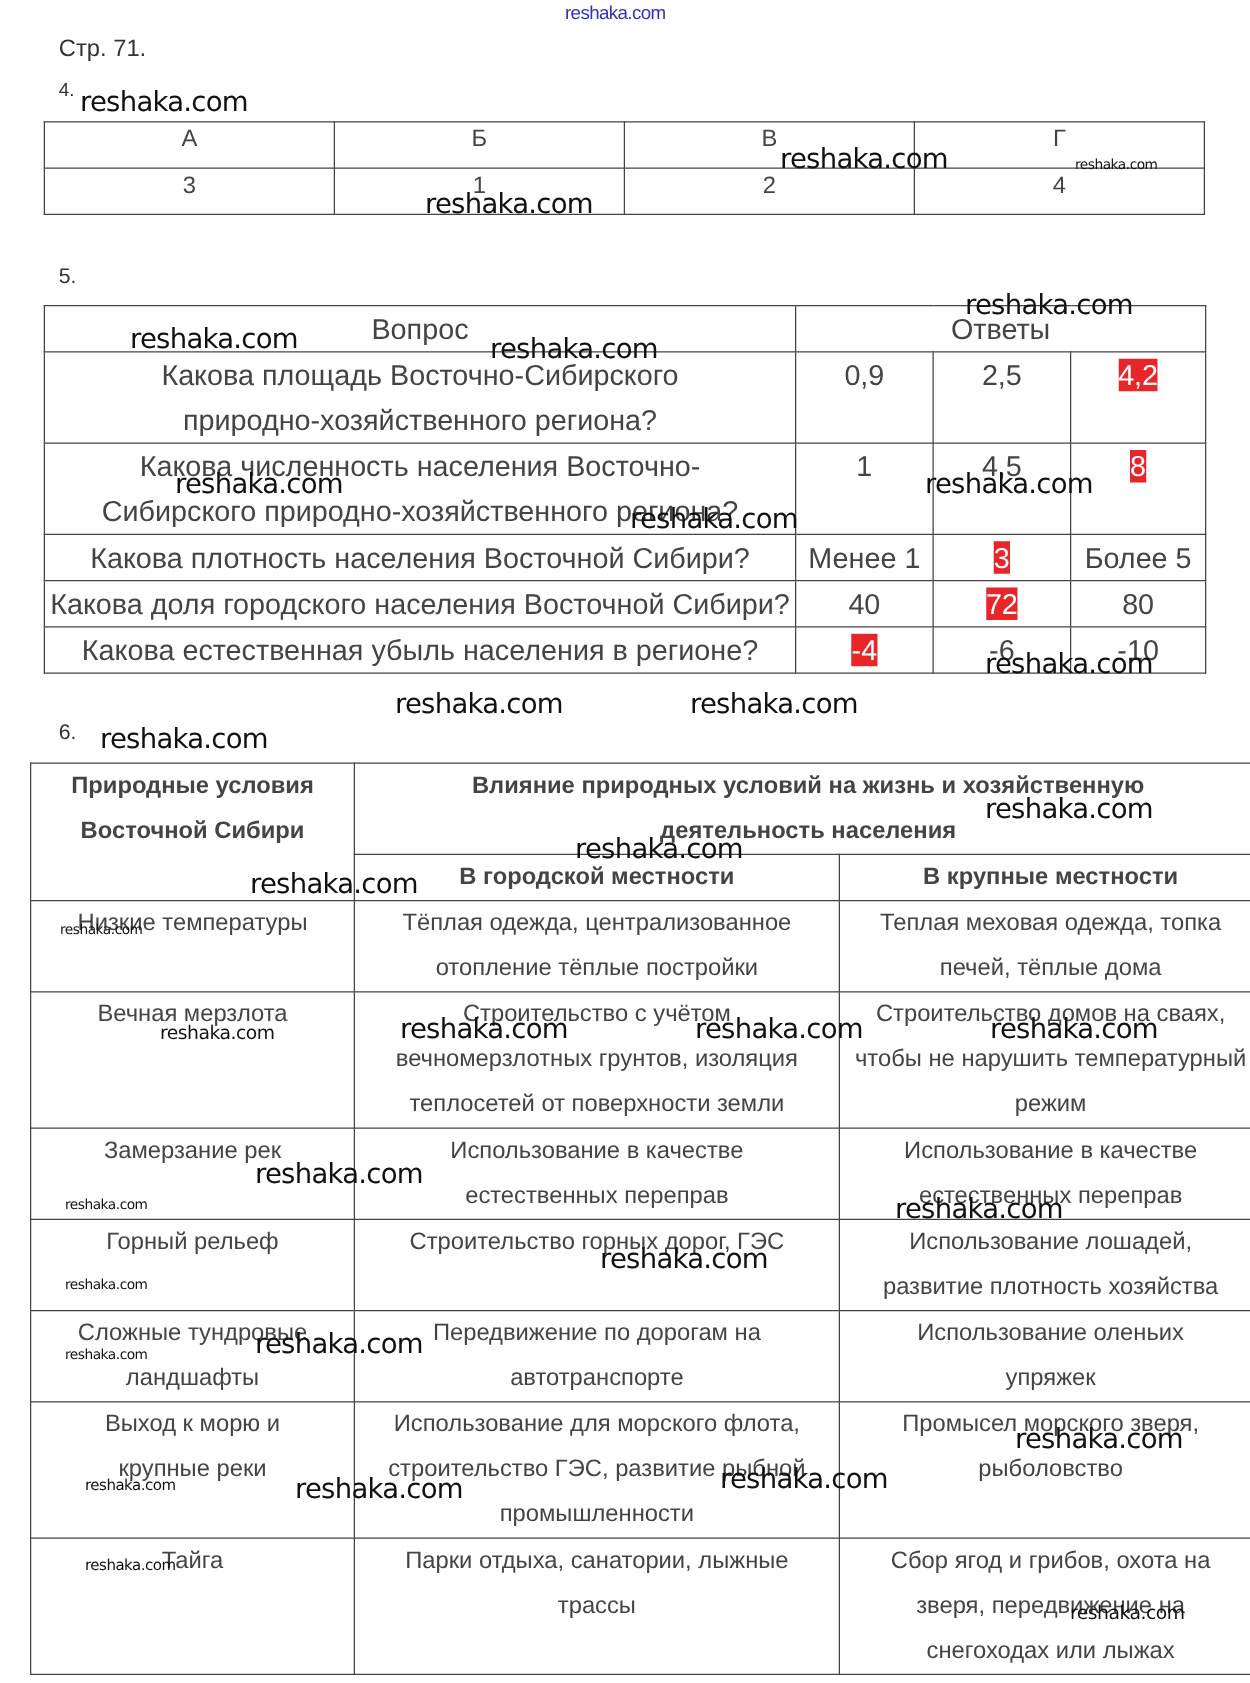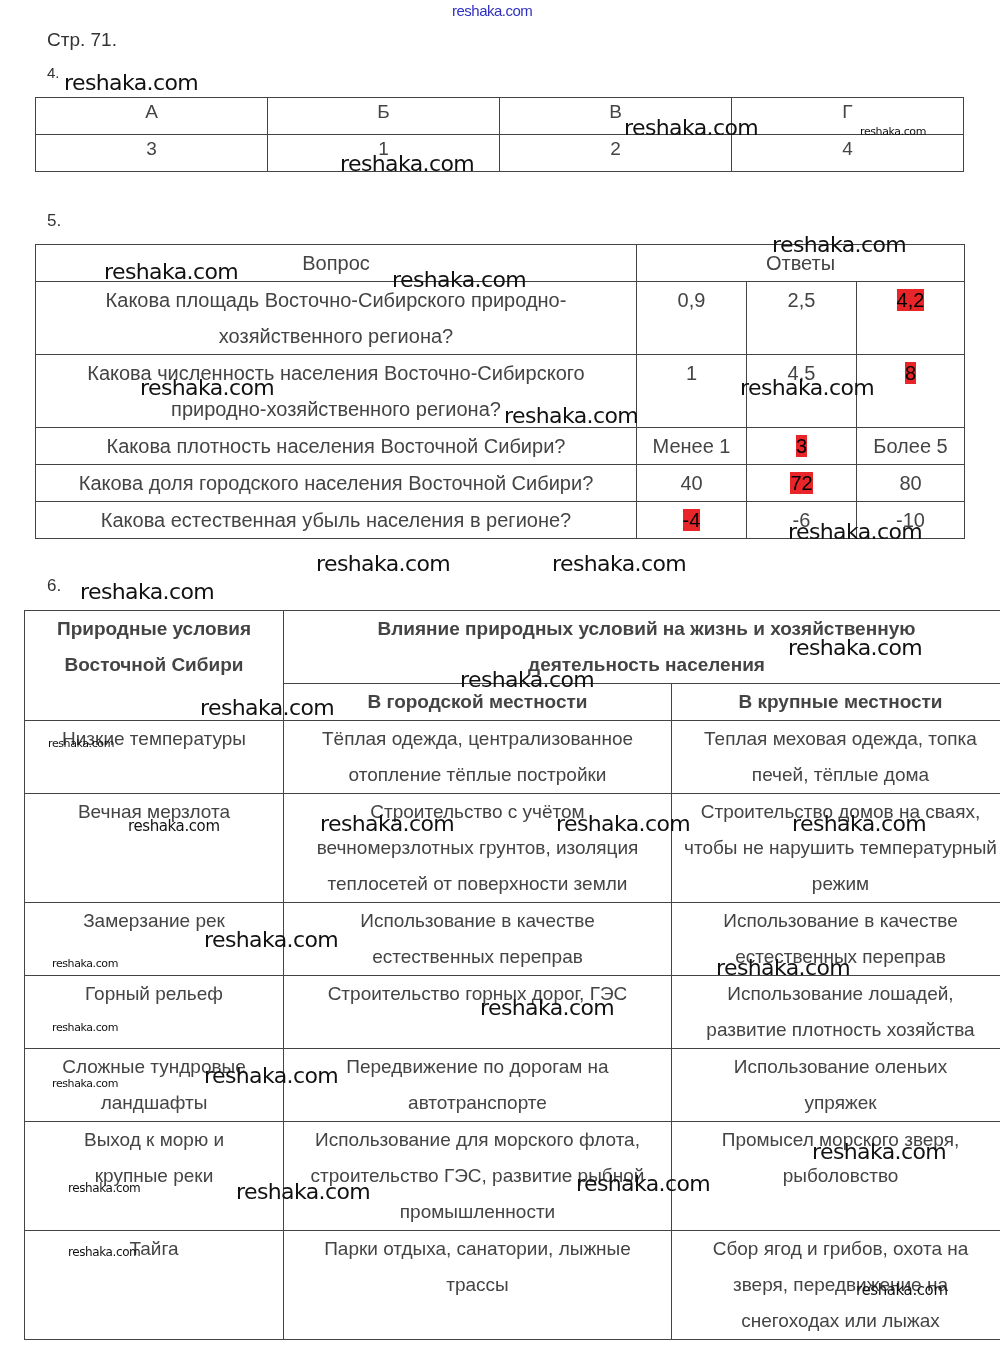--- a/index.html
+++ b/index.html
@@ -8,22 +8,22 @@
   .site-link{left:452px;top:2px;font-size:15px;color:#3030c0;letter-spacing:-0.5px;font-family:"Liberation Sans Narrow","Liberation Sans",sans-serif;}
   .page-num{left:47px;top:29px;font-size:19px;color:#333;}
   .qnum{font-size:17px;color:#333;}
   table{border-collapse:collapse;position:absolute;table-layout:fixed;}
   td,th{border:1px solid #444;text-align:center;vertical-align:top;font-weight:normal;color:#444;padding:0;}
   
   #t4{left:35px;top:97px;width:929px;}
   #t4 td{height:36px;font-size:19px;line-height:28px;}
   
   #t5{left:35px;top:244px;width:929px;}
-  #t5 td{font-size:20px;line-height:36px;}
-  .hl{background:#e8262a;color:#000000;}
+  #t5 td{font-size:23px;line-height:36px;}
+  .hl{background:#e8262a;color:#ffffff;}
   
   #t6{left:24px;top:610px;width:985px;}
   #t6 td,#t6 th{font-size:19px;line-height:36px;}
   #t6 th{font-weight:bold;color:#444;}
   .wm{position:absolute;font-family:"DejaVu Sans",sans-serif;font-size:22px;color:#111;letter-spacing:-0.6px;white-space:nowrap;}
   .wm-s{position:absolute;font-family:"DejaVu Sans",sans-serif;font-size:11px;color:#111;letter-spacing:-0.4px;white-space:nowrap;}
 </style>
 </head>
 <body>
 

